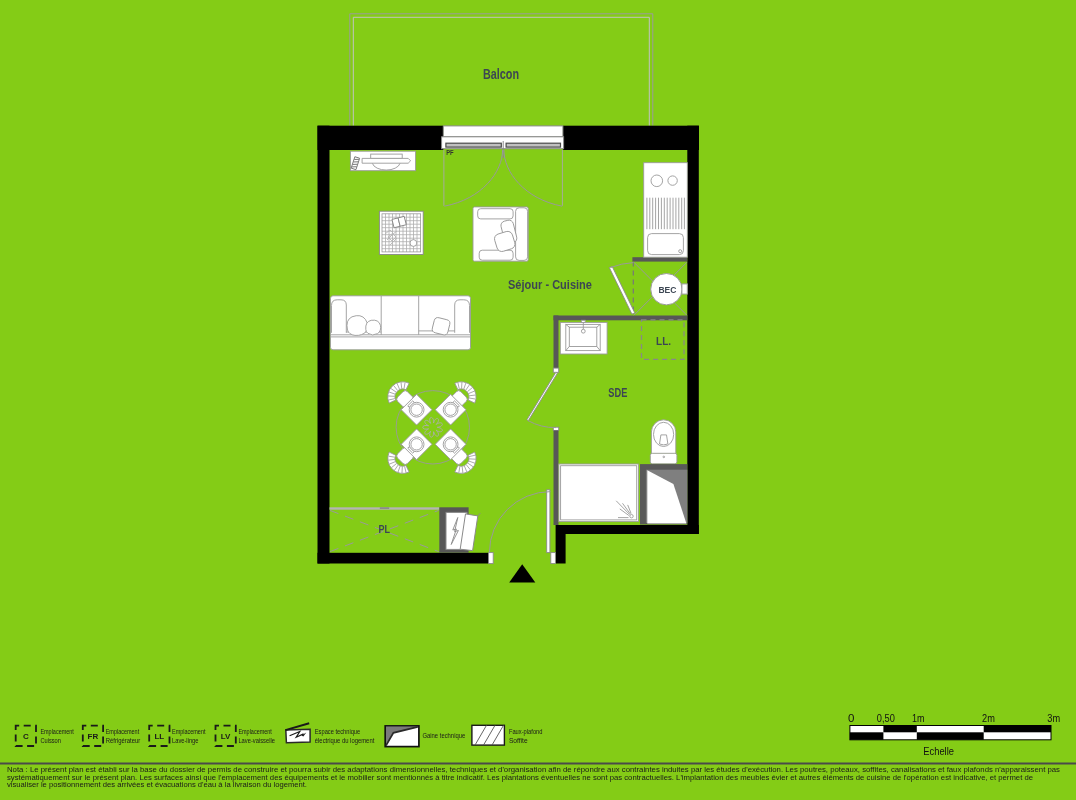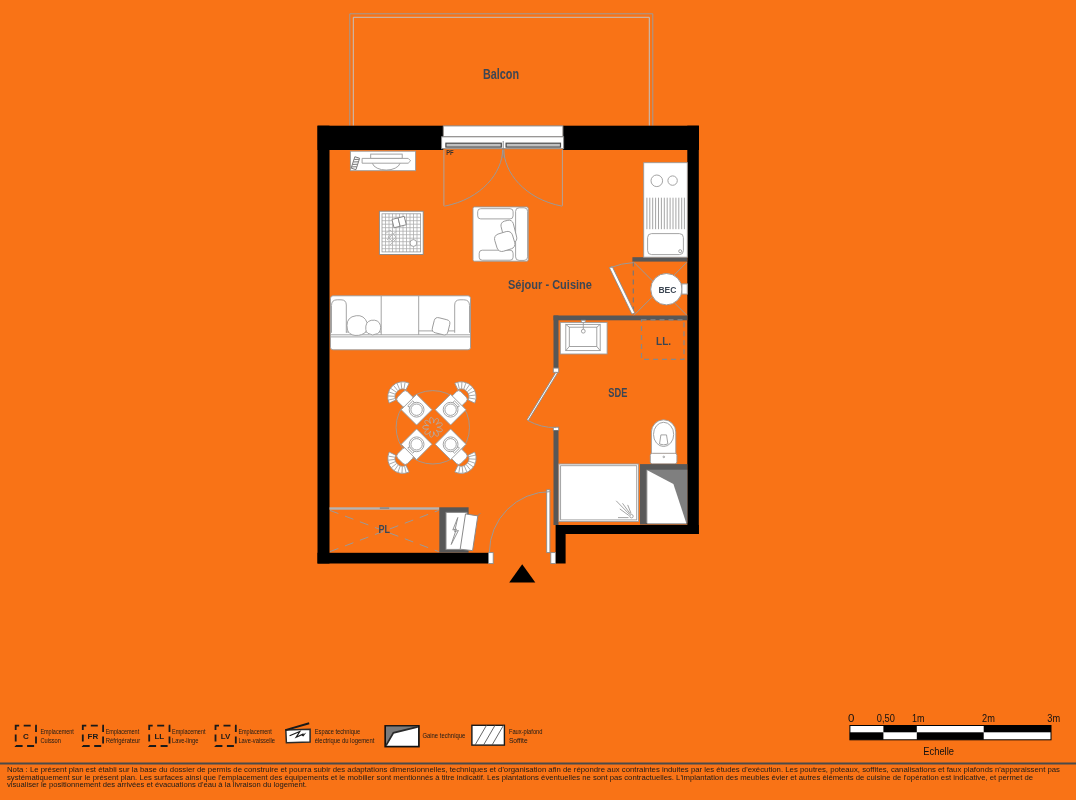--- a/index.html
+++ b/index.html
@@ -1,16 +1,16 @@
 <!DOCTYPE html>
 <html><head>
 <meta charset="utf-8">
 <style>
   html,body{margin:0;padding:0;background:#ffffff;}
-  #page{position:relative;width:1076px;height:800px;background:#f97316;overflow:hidden;
+  #page{position:relative;width:1076px;height:800px;background:#84cc16;overflow:hidden;
         font-family:"Liberation Sans", sans-serif;}
   svg{position:absolute;left:0;top:0;}
   text{font-family:"Liberation Sans", sans-serif;}
 </style>
 </head>
 <body>
 <div id="page">
 <svg width="1076" height="800" viewBox="0 0 1076 800">
 
 <g>

